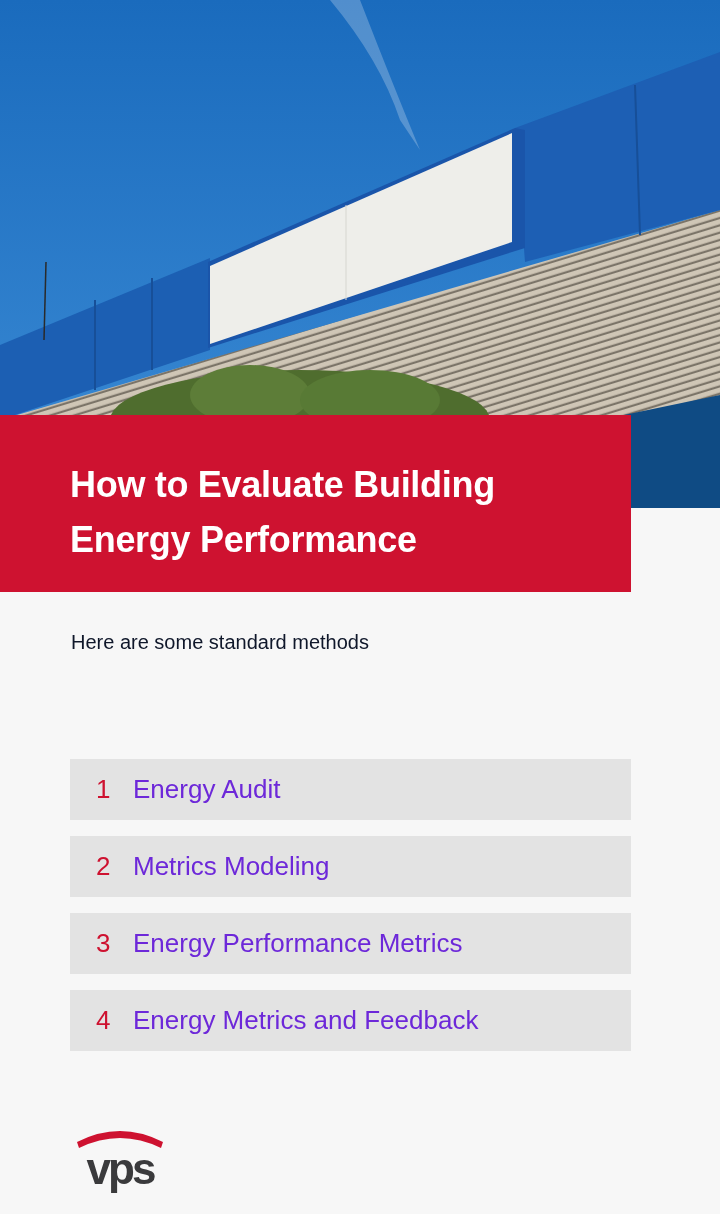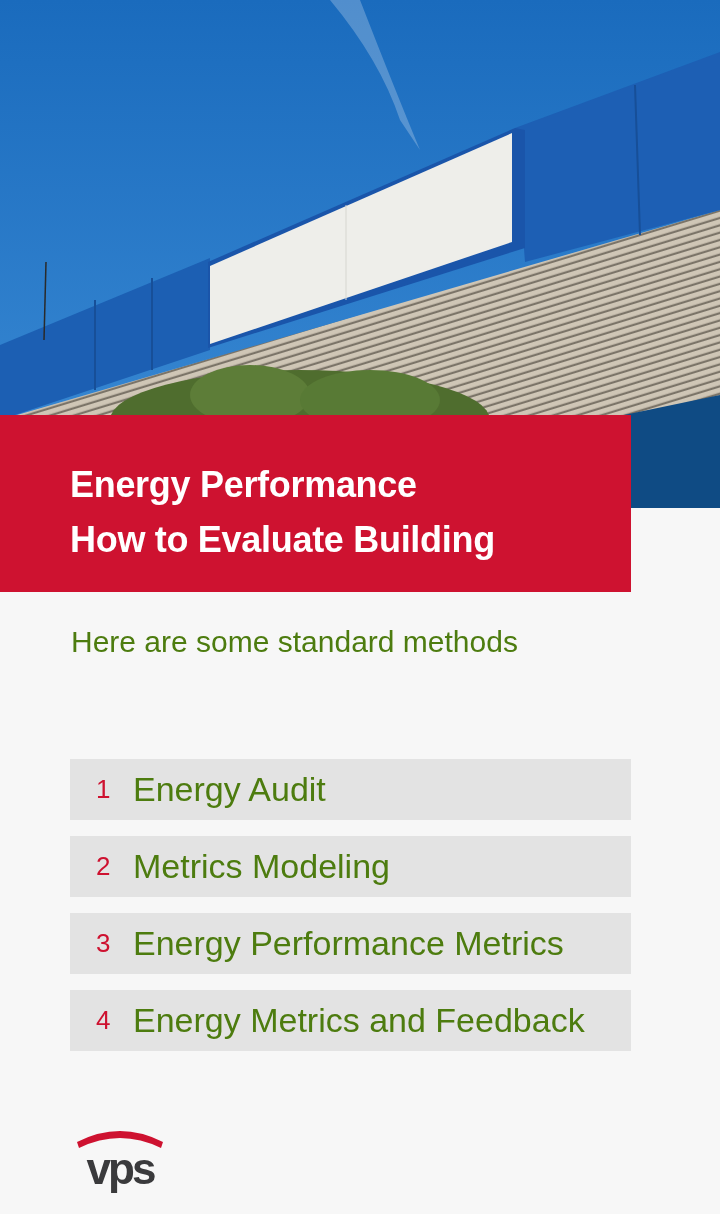--- a/index.html
+++ b/index.html
@@ -8,28 +8,28 @@
 
     .hero { position: absolute; left: 0; top: 0; width: 720px; height: 508px; overflow: hidden;
       background: linear-gradient(180deg, #1e6fbf 0%, #2a7ccb 40%, #3a8ad4 100%); }
     .hero svg { position: absolute; left: 0; top: 0; }
 
     .title-block { position: absolute; left: 0; top: 415px; width: 631px; height: 177px; background: #ce1230; }
     .title { position: absolute; left: 70px; top: 42px; color: #ffffff; font-size: 36px; font-weight: 700;
       line-height: 55px; letter-spacing: -0.3px; }
     .title span { display: block; white-space: nowrap; }
 
-    .intro { position: absolute; left: 71px; top: 622px; width: 540px; color: #4d7c0f; font-size: 30px;
+    .intro { position: absolute; left: 71px; top: 622px; width: 540px; color: #0f172a; font-size: 20px;
       line-height: 40px; }
     .intro span { display: block; white-space: nowrap; }
 
     .methods { position: absolute; left: 70px; top: 759px; width: 561px; }
     .method-item { position: relative; height: 61px; background: #e3e3e3; margin-bottom: 16px; display: flex; align-items: center; cursor: pointer; }
     .method-num { width: 63px; padding-left: 26px; color: #ce1230; font-size: 26px; }
-    .method-label { color: #4d7c0f; font-size: 34px; white-space: nowrap; }
+    .method-label { color: #6d28d9; font-size: 26px; white-space: nowrap; }
 
     .logo { position: absolute; left: 75px; top: 1124px; width: 90px; height: 74px; }
   </style>
 </head>
 <body>
 
 <div class="hero">
   <svg width="720" height="508" viewBox="0 0 720 508">
     <defs>
       <linearGradient id="sky" x1="0" y1="0" x2="0" y2="1">
@@ -60,22 +60,22 @@
     <polygon points="600,420 720,395 720,508 600,508" fill="#0f4b84"></polygon>
 
     <ellipse cx="300" cy="420" rx="190" ry="50" fill="#4f6d2e"></ellipse>
     <ellipse cx="250" cy="395" rx="60" ry="30" fill="#5d7d38"></ellipse>
     <ellipse cx="370" cy="400" rx="70" ry="30" fill="#587a35"></ellipse>
   </svg>
 </div>
 
 <div class="title-block">
   <h1 class="title">
+    <span>How to Evaluate Building</span>
     <span>Energy Performance</span>
-    <span>How to Evaluate Building</span>
   </h1>
 </div>
 
 <p class="intro">
   <span>Here are some standard methods</span>
 </p>
 
 <div class="methods">
   <div class="method-item">
     <span class="method-num">1</span>

